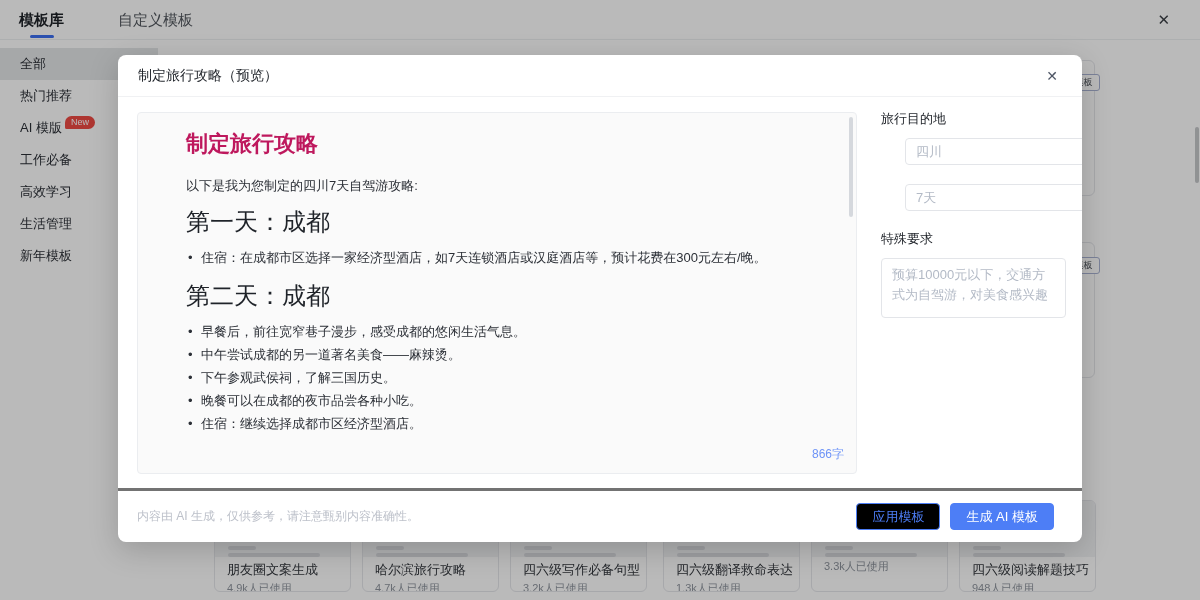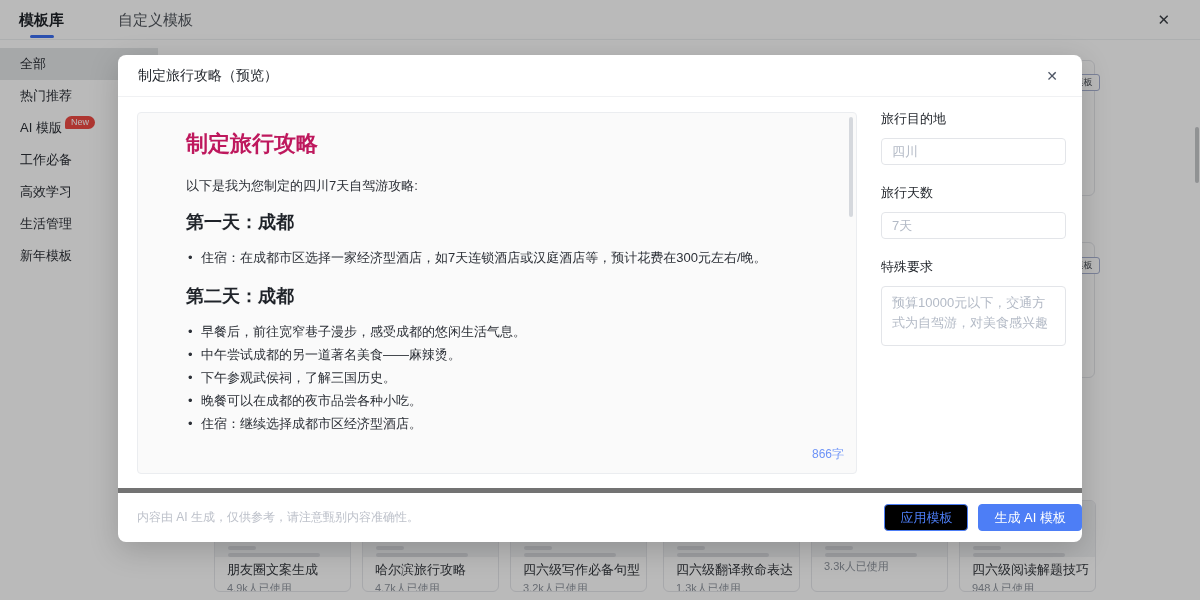--- a/index.html
+++ b/index.html
@@ -45,34 +45,34 @@
   .modal { position:absolute; left:118px; top:55px; width:964px; height:487px; background:#fff; border-radius:8px; box-shadow:0 8px 30px rgba(0,0,0,0.18); overflow:hidden; }
   .modal-header { height:42px; display:flex; align-items:center; justify-content:space-between; padding:0 20px; border-bottom:1px solid #f0f1f3;gap:24px; }
   .modal-title { font-size:14px; font-weight:500; color:#1f2329; }
   .modal-close { font-size:14px; color:#4e5665; cursor:pointer; padding:2px 4px; }
 
   .modal-body { display:flex; height:391px; }
   .preview-pane { width:740px; padding:15px 0 0 19px; }
   .doc-card { position:relative; width:720px; height:362px; background:#fafafa; border:1px solid #ebedf0; border-radius:4px; padding:16px 40px 0 48px; overflow:hidden; }
   .doc-title { font-size:22px; font-weight:600; color:#be185d; line-height:30px; }
   .doc-intro { font-size:13px; color:#2b2f36; line-height:18px; margin-top:18px; }
-  .doc-h2 { font-size:18px; font-weight:bold; color:#1f2329; line-height:26px; margin-top:14px; }
+  .doc-h2 { font-size:24px; font-weight:normal; color:#1f2329; line-height:26px; margin-top:14px; }
   .doc-ul { list-style:none; margin-top:12px; }
   .doc-ul li { position:relative; font-size:13px; color:#2b2f36; line-height:22px; margin-bottom:1px; padding-left:15px; }
   .doc-ul li::before { content:"•"; position:absolute; left:2px; top:0; color:#2b2f36; }
   .word-count { position:absolute; right:12px; bottom:10px; font-size:12px; color:#6d93f7; }
   .doc-scroll-thumb { position:absolute; top:4px; right:3px; width:4px; height:100px; background:#d5d8dd; border-radius:2px; }
 
   .form-pane { flex:1; padding:13px 16px 0 23px; }
   .form-field { margin-bottom:19px; }
   .form-label { font-size:13px; color:#1f2329; margin-bottom:10px; }
-  .form-input { width:100%; height:27px; border:1px solid #e3e5e9; border-radius:4px; padding:0 10px; font-size:13px; color:#b3bac6; background:#fff; outline:none; font-family:inherit; }
+  .form-input { width:100%; height:27px; border:1px solid #e3e5e9; border-radius:4px; padding:0 10px; font-size:13px; color:#b3bac6; background:#fff; outline:none; font-family:inherit;margin-left:24px; }
   .form-textarea { width:100%; height:60px; border:1px solid #e3e5e9; border-radius:4px; padding:6px 10px; font-size:13px; line-height:20px; color:#b3bac6; background:#fff; outline:none; resize:none; font-family:inherit; }
 
-  .modal-footer { height:54px; border-top:5px solid #737373; display:flex; align-items:center; justify-content:space-between; padding:0 0 0 19px; }
+  .modal-footer { height:54px; border-top:3px solid #737373; display:flex; align-items:center; justify-content:space-between; padding:0 28px 0 19px; }
   .disclaimer { font-size:12px; color:#bdc1ca; }
   .footer-btns { display:flex; gap:10px; }
   .btn { height:27px; border-radius:4px; font-size:13px; display:flex; align-items:center; justify-content:center; cursor:pointer; padding:0 15px; font-family:inherit; }
   .btn-outline { background:#000000; border:1px solid #4d7ef6; color:#4d7ef6; }
   .btn-primary { background:#4d7ef6; border:1px solid #4d7ef6; color:#fff; }
 </style>
 </head>
 <body>
 
 <div class="page">
@@ -211,21 +211,20 @@
           <div class="doc-scroll-thumb"></div>
         </div>
       </div>
 
       <div class="form-pane">
         <div class="form-field">
           <div class="form-label">旅行目的地</div>
           <input class="form-input" type="text" value="四川" style="">
         </div>
         <div class="form-field">
-          <div class="form-label">旅行天数</div>
           <input class="form-input" type="text" value="7天" style="">
         </div>
         <div class="form-field">
           <div class="form-label">特殊要求</div>
           <textarea class="form-textarea" style="">预算10000元以下，交通方式为自驾游，对美食感兴趣</textarea>
         </div>
       </div>
     </div>
 
     <div class="modal-footer">

